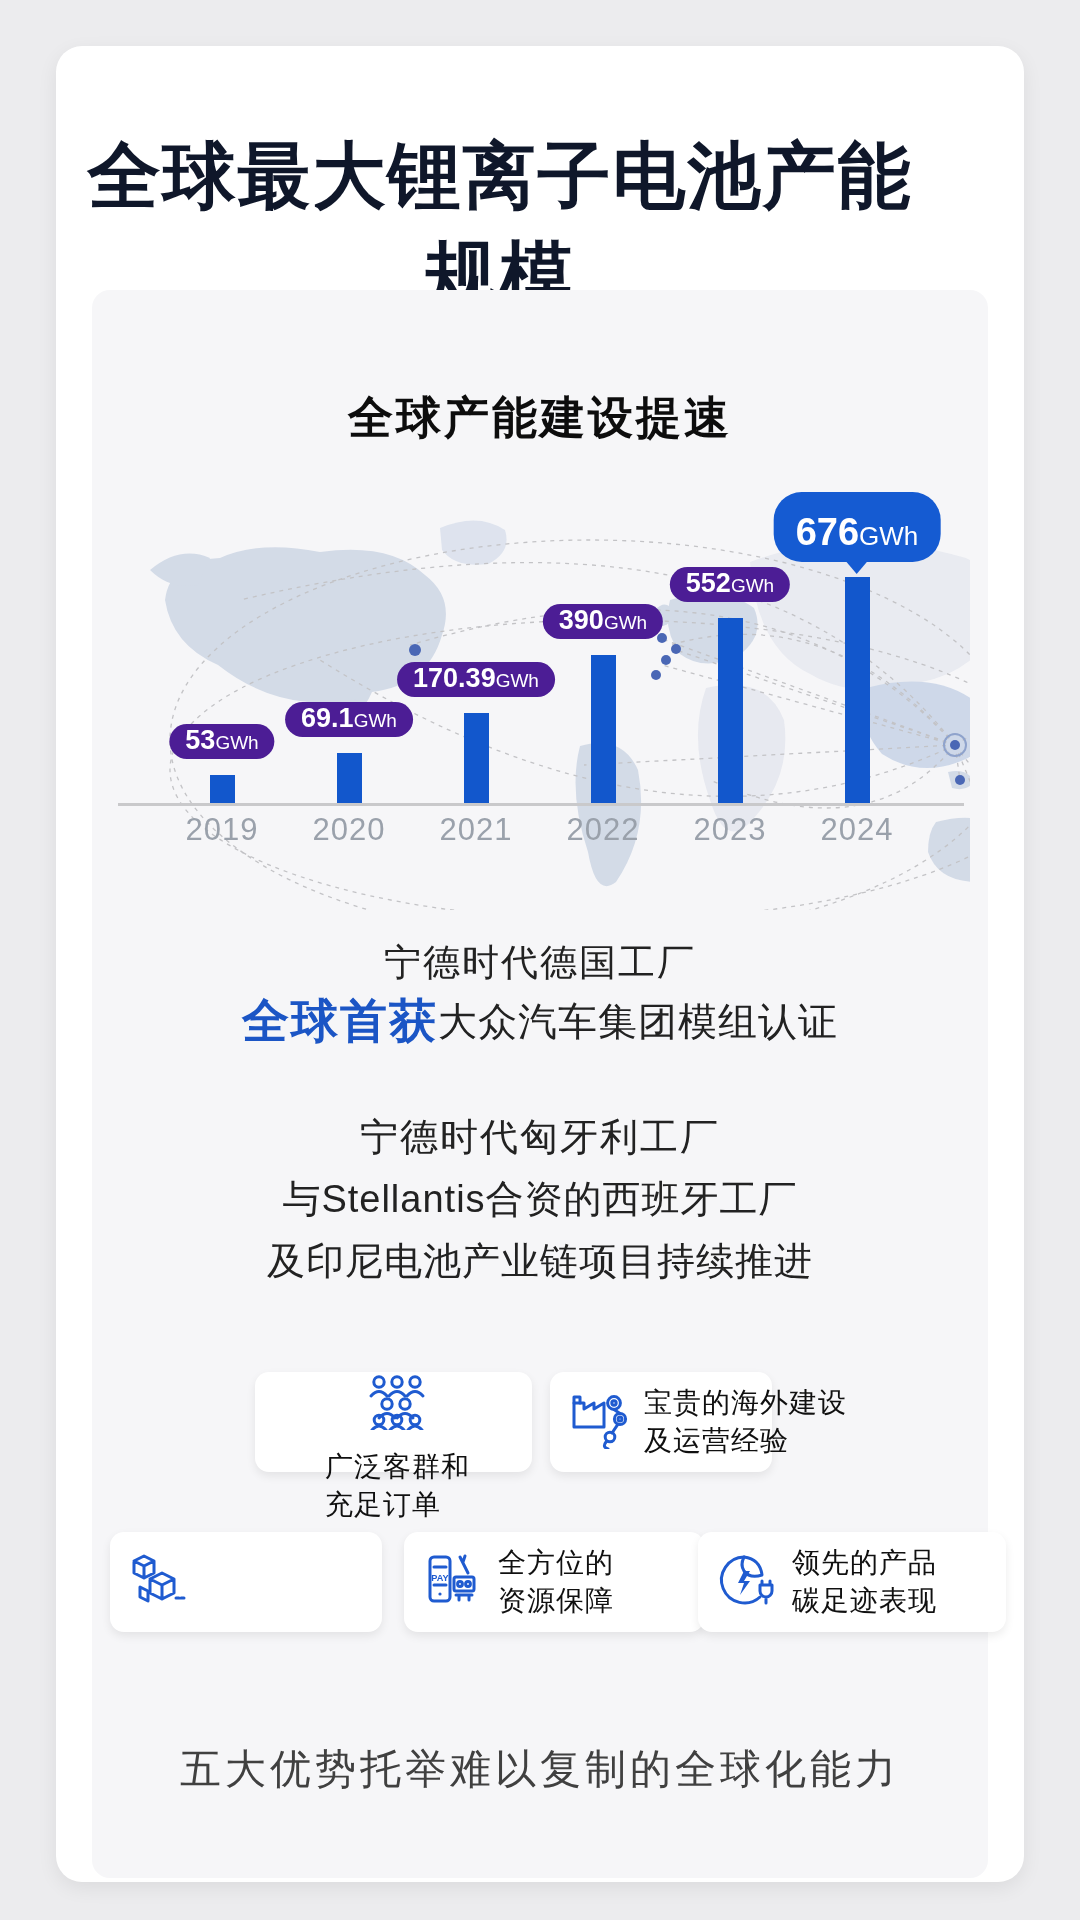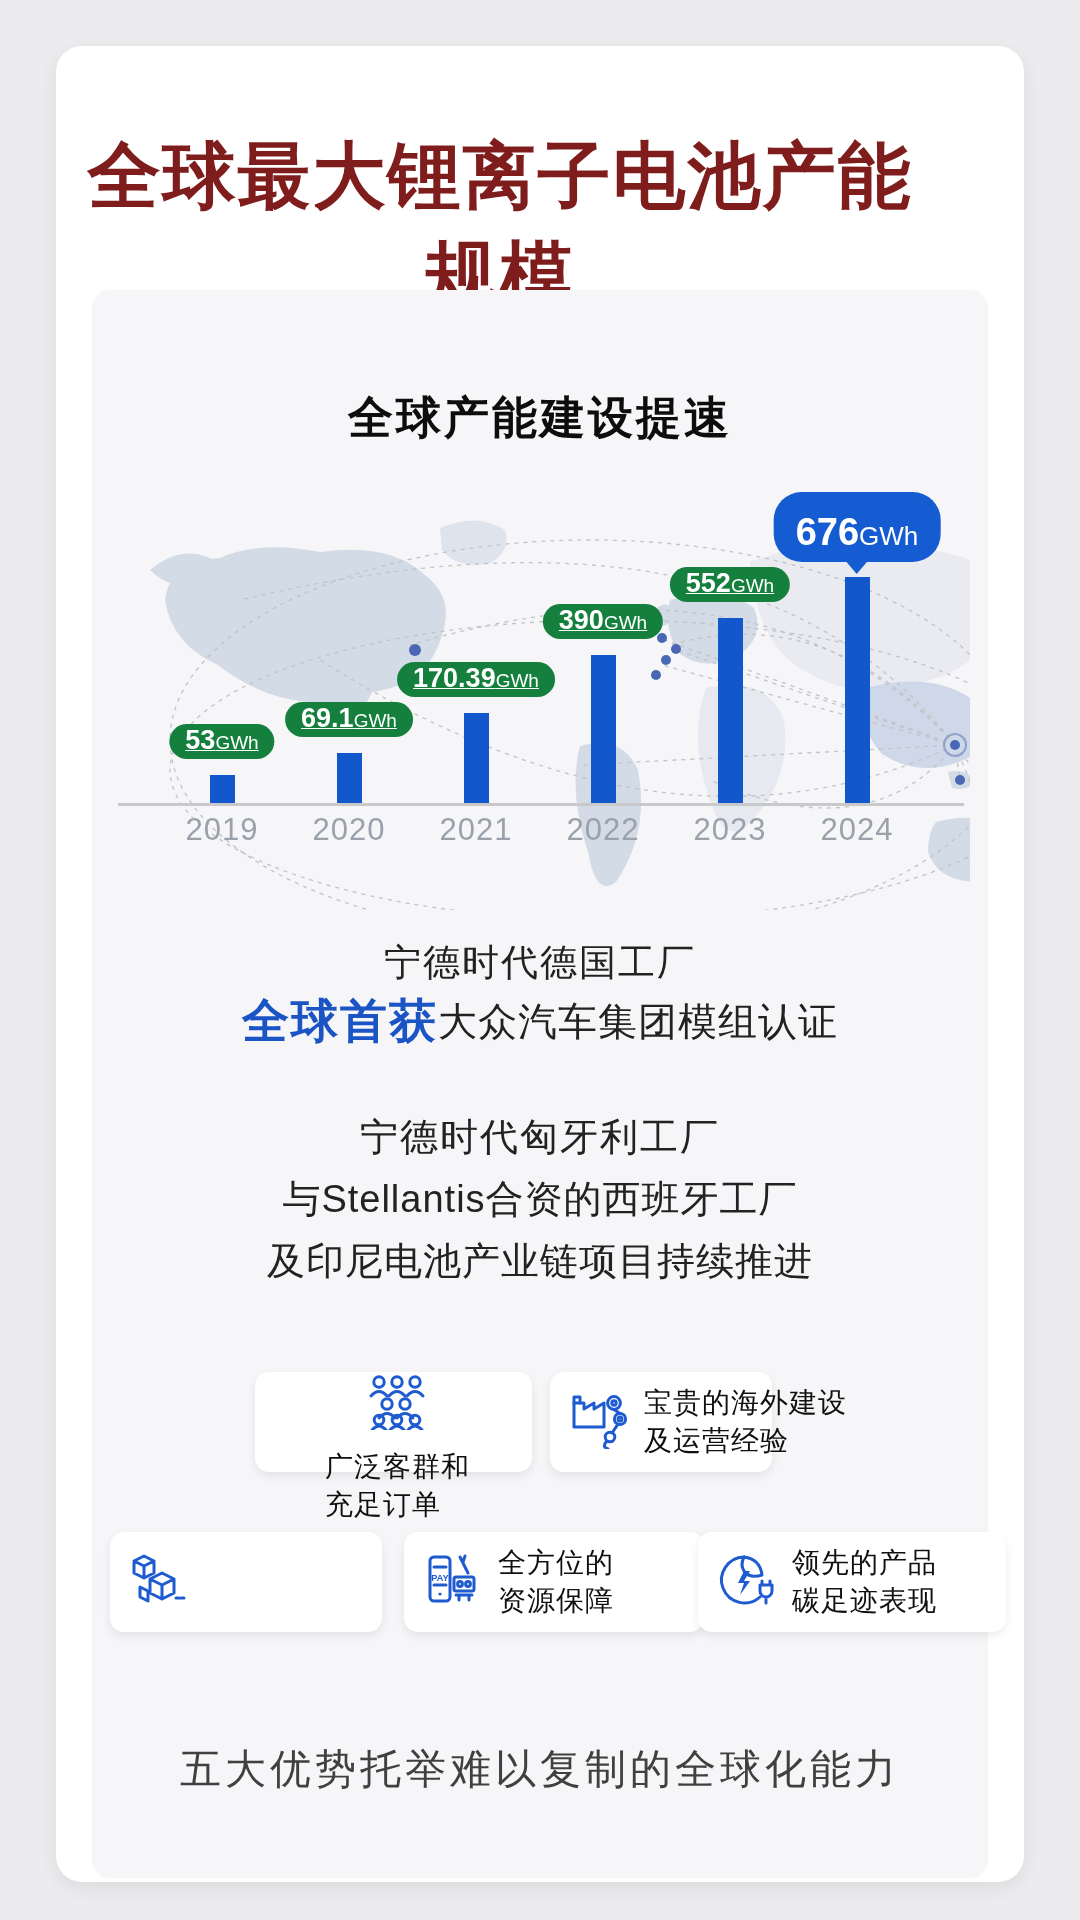--- a/index.html
+++ b/index.html
@@ -11,43 +11,43 @@
   }
   #card{
     position:absolute;left:56px;top:46px;width:968px;height:1836px;
     background:#ffffff;border-radius:26px;
     box-shadow:0 6px 20px rgba(0,0,0,.07);
   }
   #page-title{
     position:absolute;left:0;top:82px;width:888px;
     text-align:center;
     font-size:73px;font-weight:900;letter-spacing:2px;
-    color:#7f1d1d;
+    color:#0f172a;
   }
   #panel{
     position:absolute;left:36px;top:244px;width:896px;height:1588px;
     background:#f6f6f8;border-radius:18px;
   }
   #chart-title{
     position:absolute;left:0;top:98px;width:896px;text-align:center;
     font-size:45px;font-weight:700;color:#0d0d0d;letter-spacing:3px;
   }
   #map-wrap{position:absolute;left:18px;top:160px;width:860px;height:460px;}
   #chart{position:absolute;left:0;top:160px;width:896px;height:460px;}
   .axis-line{
     position:absolute;left:26px;width:846px;height:3px;background:#c9c9cb;top:353px;
   }
   .bar{position:absolute;background:#1257cc;bottom:107px;}
   .year-label{
     position:absolute;top:362px;width:130px;text-align:center;
     font-size:31px;color:#9aa1ab;letter-spacing:1px;
   }
   .pill{
-    position:absolute;background:#15803d;color:#ffffff;border-radius:40px;
-    padding:3px 16px 5px 16px;white-space:nowrap;line-height:1;text-decoration:underline;
+    position:absolute;background:#4c1d95;color:#ffffff;border-radius:40px;
+    padding:3px 16px 5px 16px;white-space:nowrap;line-height:1;
   }
   .pill .num{font-size:27px;font-weight:700;}
   .pill .unit{font-size:19px;font-weight:400;}
   .bubble{
     position:absolute;background:#155bd2;color:#fff;border-radius:28px;
     padding:21px 22px 11px 22px;white-space:nowrap;line-height:1;
   }
   .bubble .num{font-size:38px;font-weight:700;}
   .bubble .unit{font-size:26px;font-weight:400;}
   .bubble .tail{

